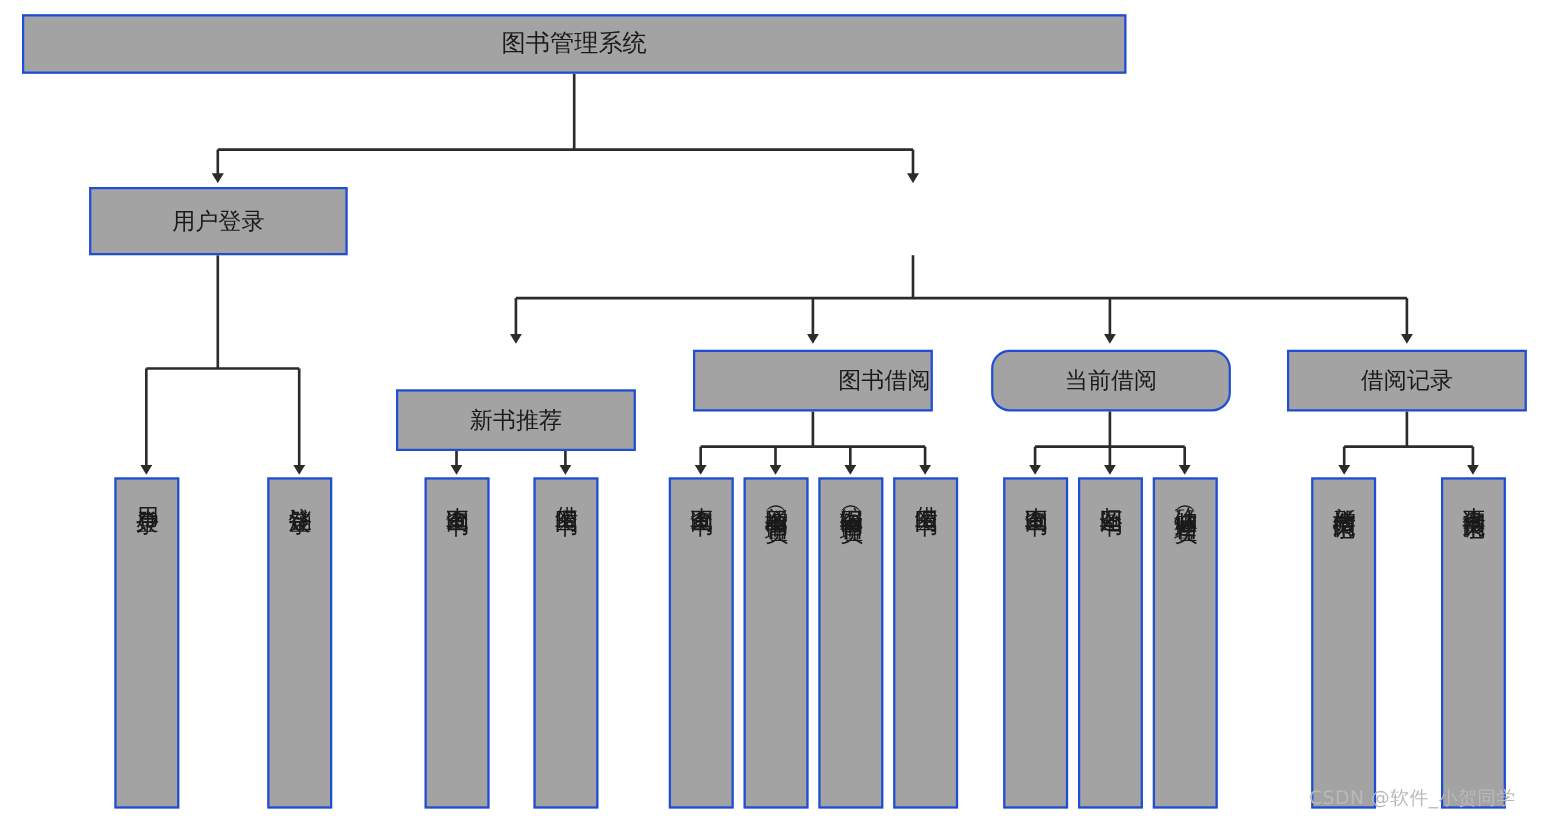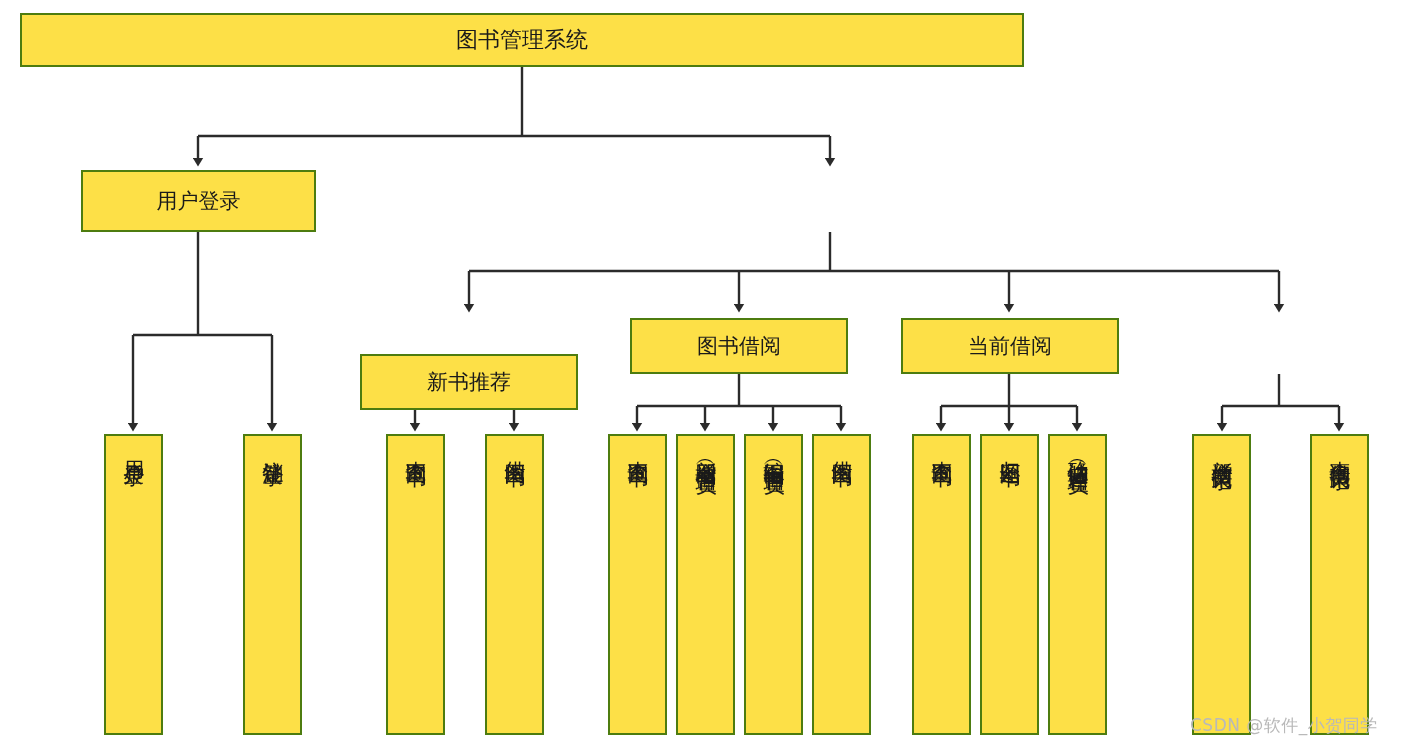--- a/index.html
+++ b/index.html
@@ -23,22 +23,22 @@
     position: absolute;
     left: 0;
     top: 0;
     width: 1405px;
     height: 747px;
     pointer-events: none;
   }
   .node {
     position: absolute;
     box-sizing: border-box;
-    background: #fde047;
-    border: 2px solid #4d7c0f;
+    background: #a3a3a3;
+    border: 2px solid #1d4ed8;
     display: flex;
     align-items: center;
     justify-content: center;
     color: #1a1a1a;
   }
   .node .label {
     display: block;
     text-align: center;
     line-height: 1.25;
     white-space: nowrap;
@@ -146,28 +146,31 @@
 
   <div class="node horizontal" style="left:81px; top:170px; width:235px; height:62px;">
     <span class="label">用户登录</span>
   </div>
 
 
   <div class="node horizontal" style="left:360px; top:318px; width:218px; height:56px;margin-top:36px;">
     <span class="label">新书推荐</span>
   </div>
 
-  <div class="node horizontal" style="left:630px; top:318px; width:218px; height:56px;">
+  <div class="node horizontal" style="left:630px; top:318px; width:218px; height:56px;justify-content:flex-end;">
     <span class="label">图书借阅</span>
   </div>
 
-  <div class="node horizontal" style="left:901px; top:318px; width:218px; height:56px;">
+  <div class="node horizontal" style="left:901px; top:318px; width:218px; height:56px;border-radius:17px;">
     <span class="label">当前借阅</span>
   </div>
 
+  <div class="node horizontal" style="left:1170px; top:318px; width:218px; height:56px;">
+    <span class="label">借阅记录</span>
+  </div>
 
   <div class="node vertical" style="left:104px; top:434px; width:59px; height:301px;">
     <span class="label">用户登录</span>
   </div>
 
   <div class="node vertical" style="left:243px; top:434px; width:59px; height:301px;">
     <span class="label">注销登录</span>
   </div>
 
   <div class="node vertical" style="left:386px; top:434px; width:59px; height:301px;">

